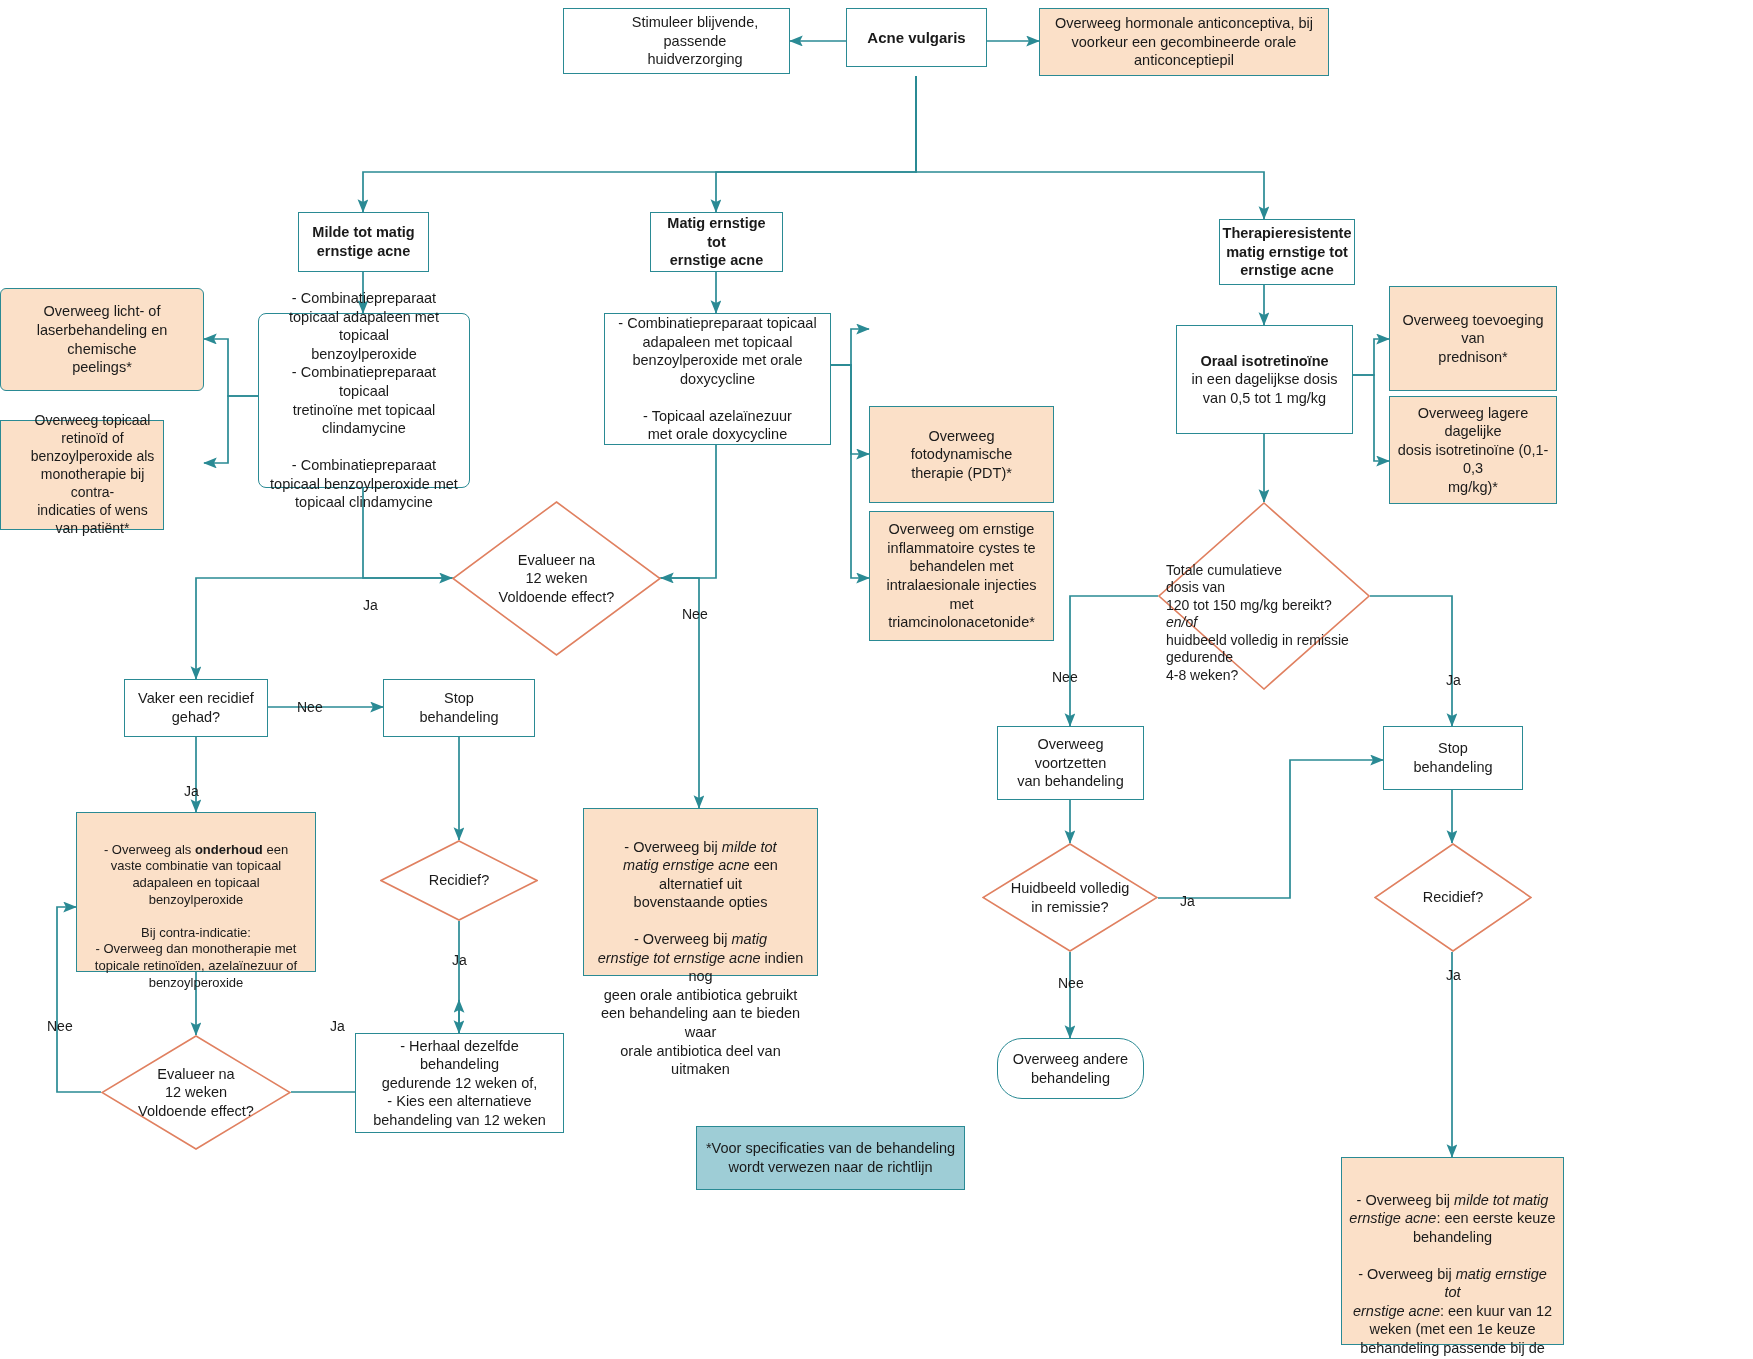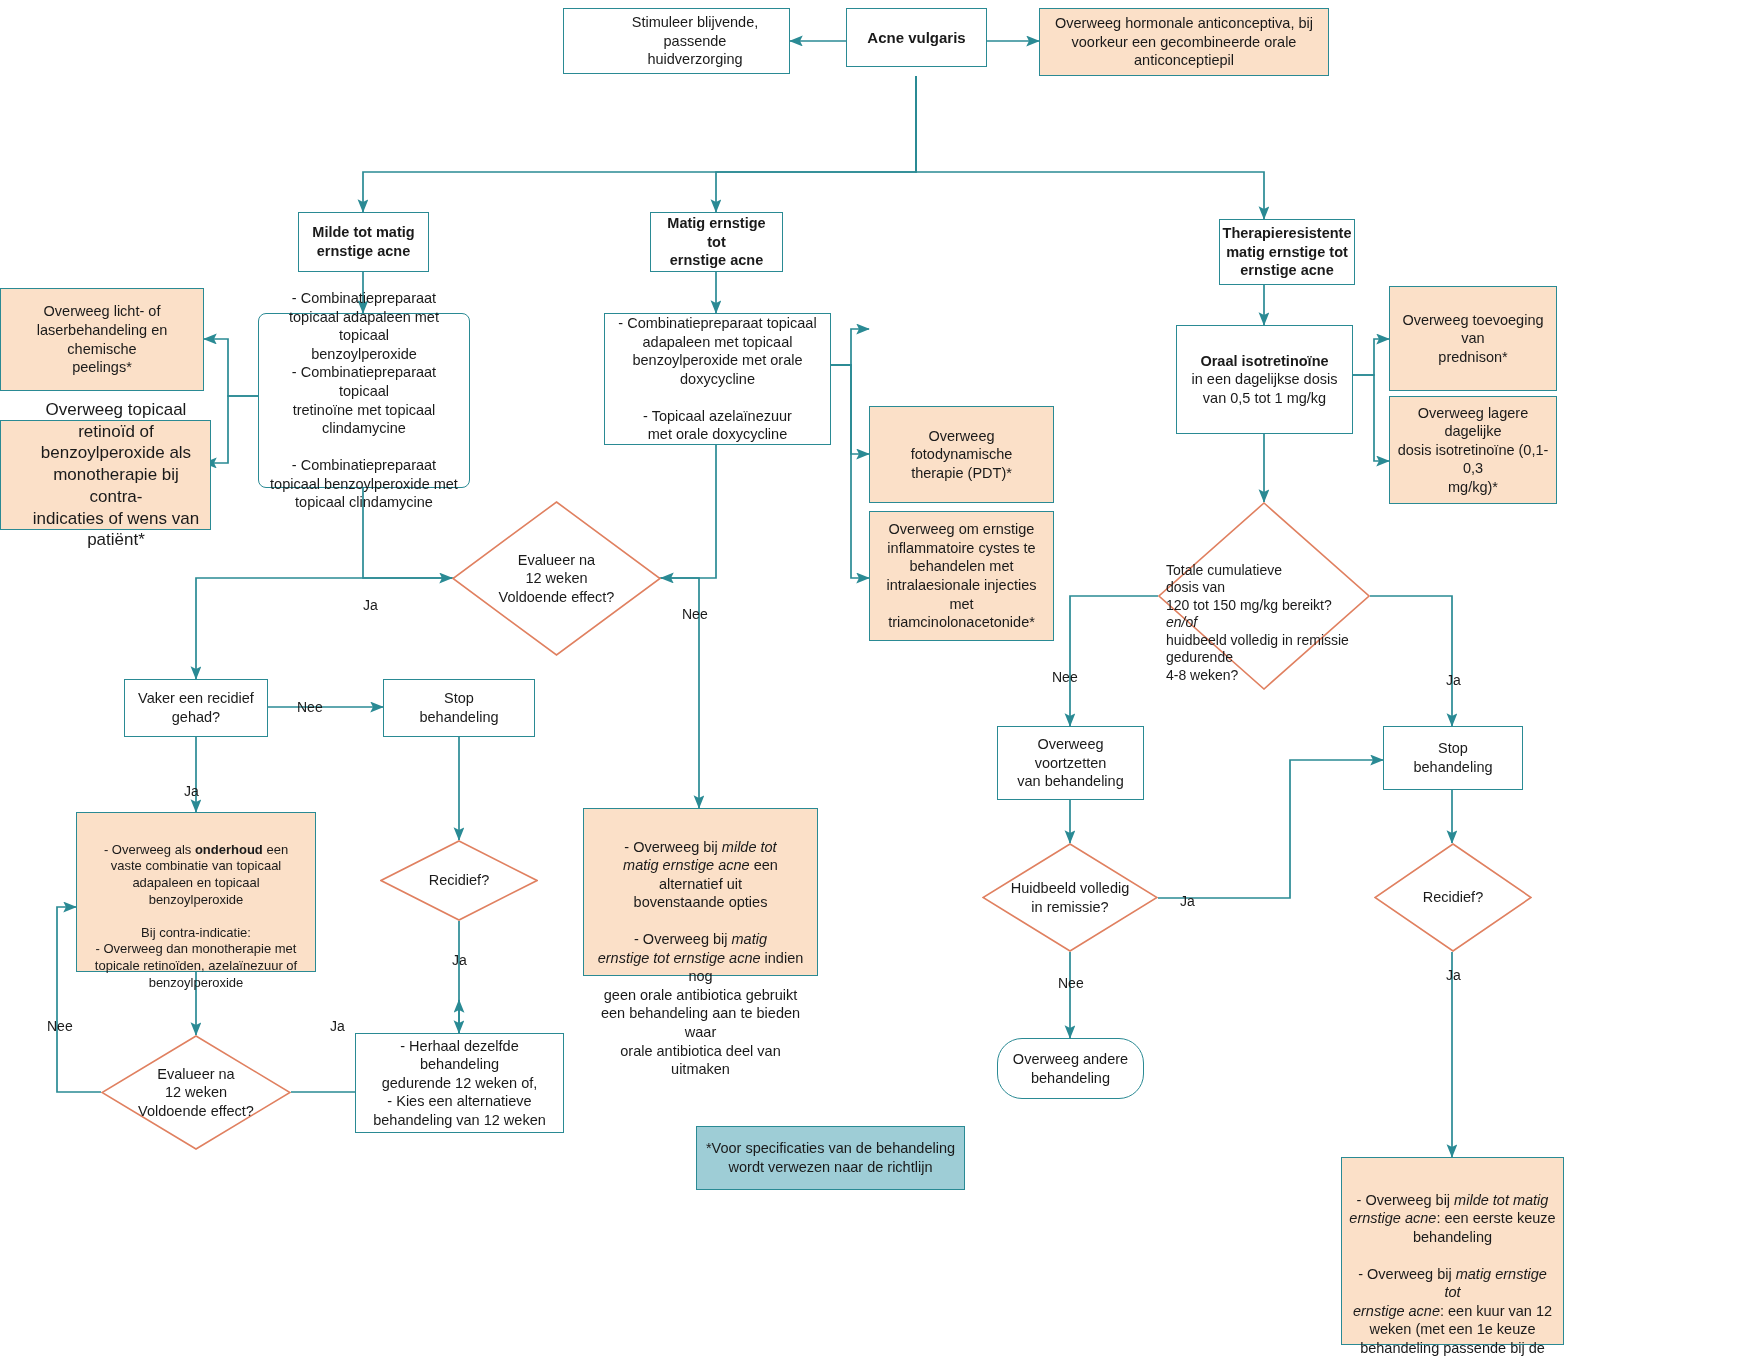--- a/index.html
+++ b/index.html
@@ -166,25 +166,25 @@
   <div class="node proc" style="left:298px; top:212px; width:131px; height:60px; font-size:14.5px; font-weight:bold;">Milde tot matig
 ernstige acne</div>
 
   <div class="node proc" style="left:650px; top:212px; width:133px; height:60px; font-size:14.5px; font-weight:bold;">Matig ernstige tot
 ernstige acne</div>
 
   <div class="node proc" style="left:1196px; top:219px; width:136px; height:66px; font-size:14.5px; font-weight:bold;margin-left:23px;">Therapieresistente
 matig ernstige tot
 ernstige acne</div>
 
-  <div class="node proc filled" style="left:0px; top:288px; width:204px; height:103px; font-size:14.5px;">Overweeg licht- of
+  <div class="node proc filled" style="left:0px; top:288px; width:204px; height:103px; font-size:14.5px;border-radius:6px;">Overweeg licht- of
 laserbehandeling en chemische
 peelings*</div>
 
-  <div class="node proc filled" style="left:0px; top:420px; width:211px; height:110px; font-size:17px;padding-left:28px;">Overweeg topicaal retinoïd of
+  <div class="node proc filled" style="left:0px; top:420px; width:164px; height:110px; font-size:14px;padding-left:28px;">Overweeg topicaal retinoïd of
 benzoylperoxide als
 monotherapie bij contra-
 indicaties of wens van patiënt*</div>
 
   <div class="node proc" style="left:258px; top:313px; width:212px; height:175px; font-size:14.5px;border-radius:8px;">- Combinatiepreparaat
 topicaal adapaleen met topicaal
 benzoylperoxide
 - Combinatiepreparaat topicaal
 tretinoïne met topicaal
 clindamycine

